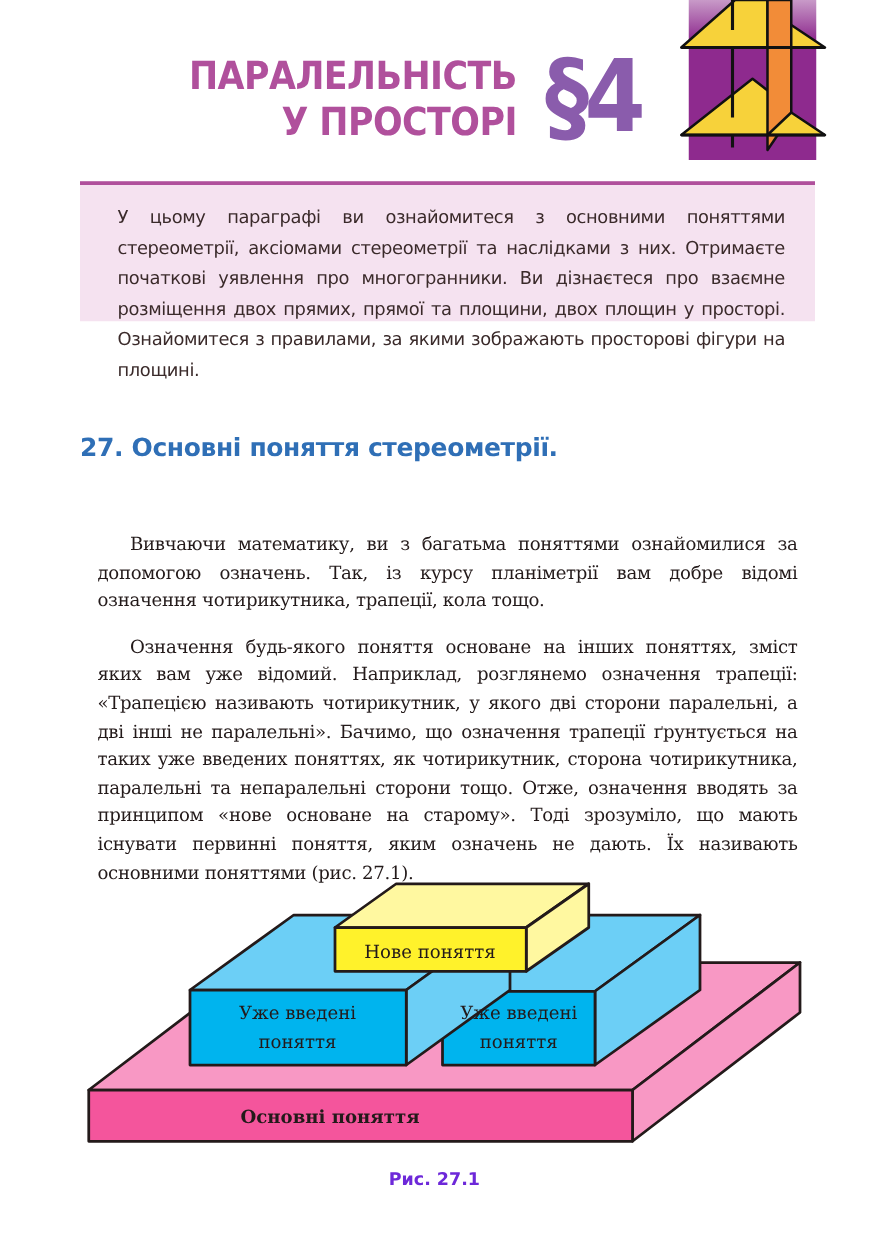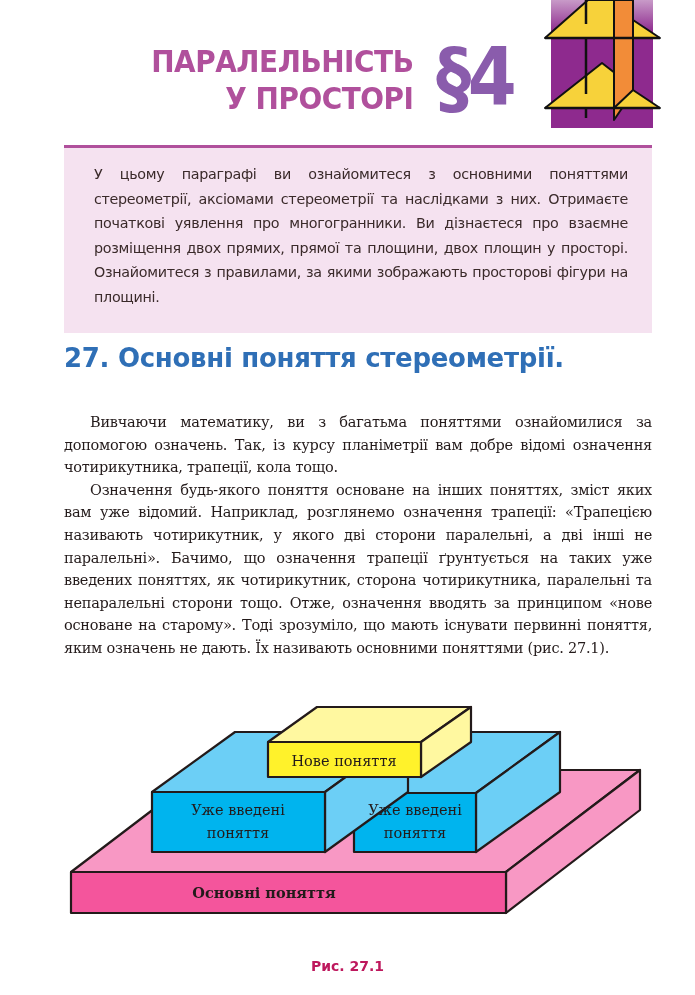--- a/index.html
+++ b/index.html
@@ -12,46 +12,46 @@
     transform: scaleX(0.9); transform-origin: right top;
   }
   .section-num {
     position: absolute; left: 436px; top: 28px;
     color: #8a5cac; font-family: "DejaVu Sans", sans-serif; font-weight: bold;
     font-size: 80px; line-height: 100px; letter-spacing: -4px;
     transform: scaleX(0.88); transform-origin: left top;
   }
   .logo-box { position: absolute; left: 540px; top: 0; width: 130px; height: 135px; }
   .intro-box {
-    position: absolute; left: 64px; top: 145px; width: 588px; height: 188px;
+    position: absolute; left: 64px; top: 145px; width: 588px; height: 112px;
     background: #f5e2f0; border-top: 3px solid #b0509c; box-sizing: border-box;
   }
   .intro-text {
     position: absolute; left: 30px; top: 14px; width: 534px;
     font-family: "DejaVu Sans", sans-serif; font-size: 14.3px; line-height: 24.5px;
     color: #3a2a2a; text-align: justify; letter-spacing: -0.3px;
   }
   .heading {
     position: absolute; left: 64px; top: 342px;
     color: #2f6fb6; font-family: "DejaVu Sans", sans-serif; font-weight: bold;
-    font-size: 26px; line-height: 32px; letter-spacing: -0.3px;
+    font-size: 20px; line-height: 32px; letter-spacing: -0.3px;
   }
   .heading .line2 { display: block; padding-left: 43px; }
   .body-text {
     position: absolute; left: 64px; top: 411px; width: 588px;
     font-family: "DejaVu Serif", serif; font-size: 14.5px; line-height: 22.6px;
     color: #231a1a; text-align: justify; letter-spacing: -0.25px;
   }
-  .body-text p { margin: 0; text-indent: 26px; }
+  .body-text p { margin: 14px; text-indent: 26px; }
   .body-text b { font-weight: normal; }
   .figure { position: absolute; left: 0; top: 690px; width: 595px; height: 240px; }
   .figure svg text { font-family: "DejaVu Serif", serif; font-size: 14.5px; fill: #231a1a; }
   .caption {
-    position: absolute; left: 0; width: 695px; top: 958px; text-align: center;
-    font-family: "DejaVu Sans", sans-serif; font-weight: bold; font-size: 14px; color: #be185d;
+    position: absolute; left: 0; width: 695px; top: 936px; text-align: center;
+    font-family: "DejaVu Sans", sans-serif; font-weight: bold; font-size: 14px; color: #6d28d9;
   }
 </style>
 </head>
 <body>
 
 <div class="chapter-title">
   <div>ПАРАЛЕЛЬНІСТЬ</div>
   <div>У ПРОСТОРІ</div>
 </div>
 <div class="section-num">§4</div>

